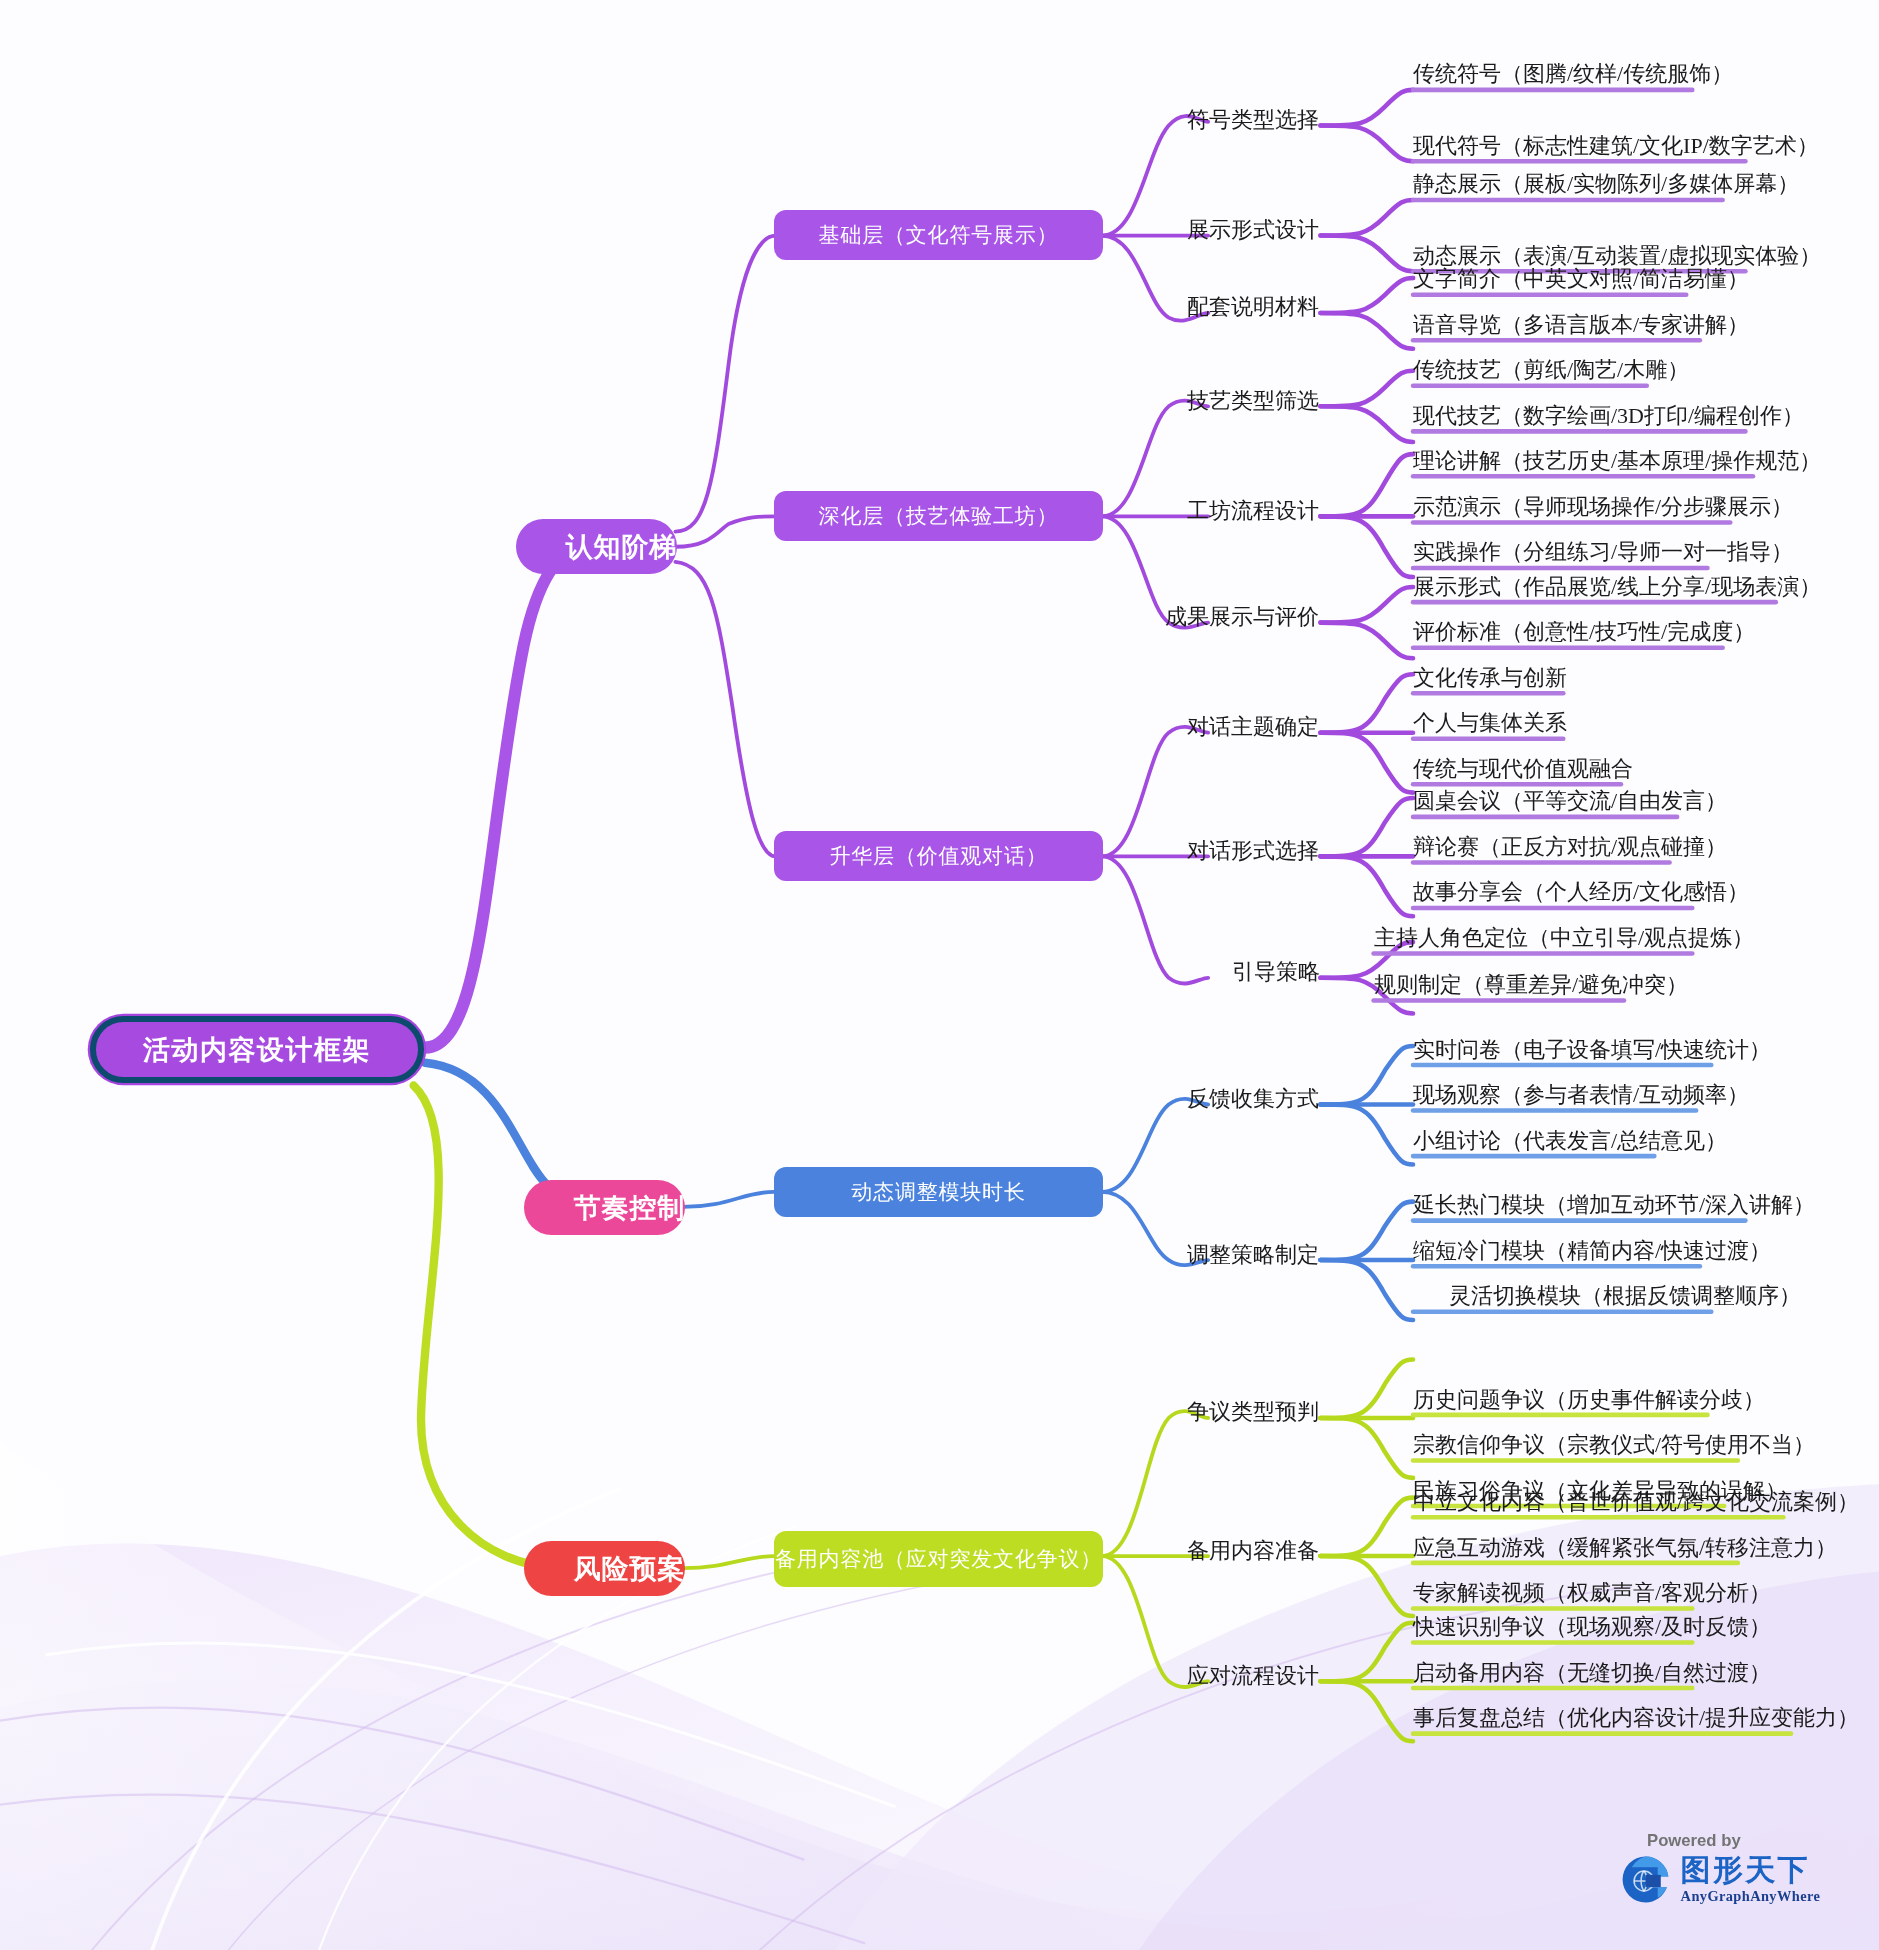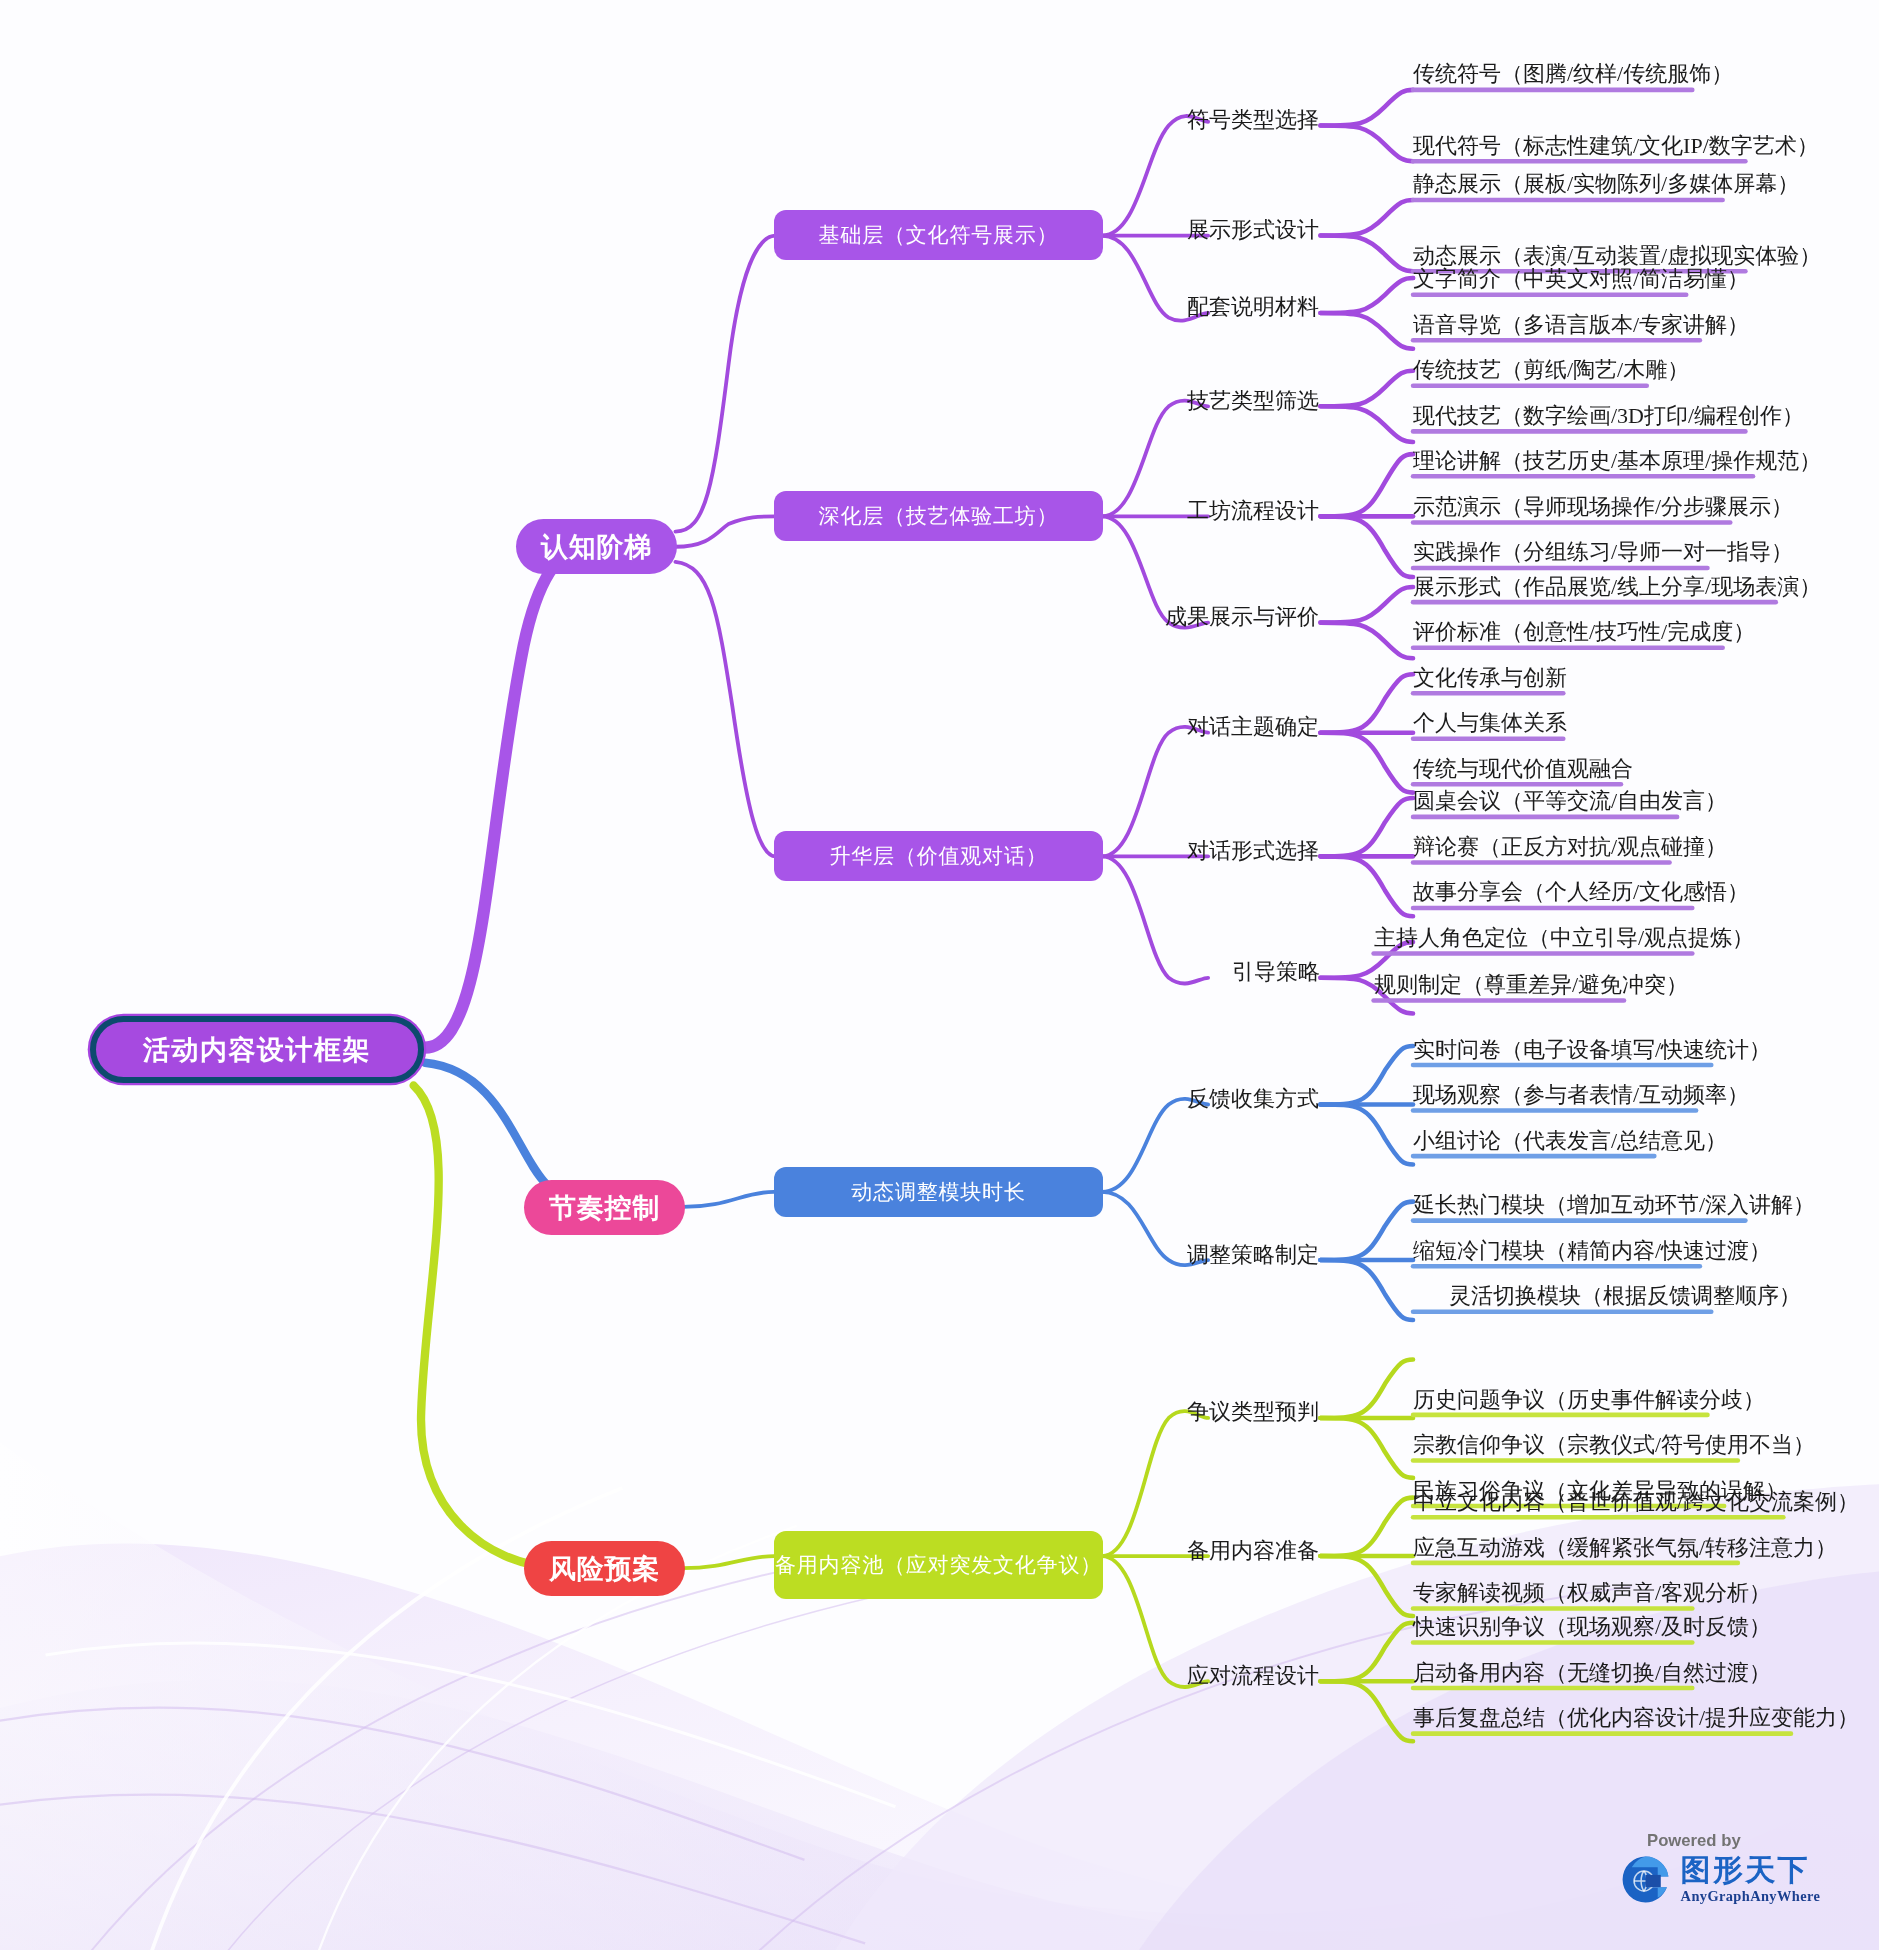--- a/index.html
+++ b/index.html
@@ -21,21 +21,21 @@
     position:absolute;
     display:flex; align-items:center; justify-content:center;
     color:#fff; white-space:nowrap;
     border-radius:758px;
   }
   .node.root {
     font-size:27px; font-weight:bold; letter-spacing:1.5px;
     border:6px solid #0c4a6e;
     box-shadow:0 0 0 2.3px #a644e0;
   }
-  .node.lvl1 { font-size:27px; font-weight:bold; border-radius:758px; letter-spacing:0.8px;}
+  .node.lvl1 { font-size:27px; font-weight:bold; border-radius:758px; letter-spacing:0.8px;justify-content:flex-end;}
   .node.lvl2 { font-size:21px; font-weight:normal; border-radius:12px; letter-spacing:0.8px;}
 
   .tlabel {
     position:absolute; white-space:nowrap;
     color:#1b1b1b; font-size:22px;
     font-family:"Liberation Serif","DejaVu Serif",serif;
   }
   .tlabel.lvl3 { text-align:right; }
   .tlabel.leaf { text-align:left; }
 
@@ -246,21 +246,21 @@
     </div>
     <div class="node lvl2" style="left:774px; top:491px; width:329px; height:50px; background:#a855e8;">
       <span>深化层（技艺体验工坊）</span>
     </div>
     <div class="node lvl2" style="left:774px; top:831px; width:329px; height:50px; background:#a855e8;">
       <span>升华层（价值观对话）</span>
     </div>
     <div class="node lvl2" style="left:774px; top:1167px; width:329px; height:50px; background:#4a82dd;">
       <span>动态调整模块时长</span>
     </div>
-    <div class="node lvl2" style="left:774px; top:1531px; width:329px; height:68px; background:#bcdd22;">
+    <div class="node lvl2" style="left:774px; top:1531px; width:329px; height:56px; background:#bcdd22;">
       <span>备用内容池（应对突发文化争议）</span>
     </div>
 
     <div class="tlabel lvl3" style="left:1178px; top:105px; width:141px; text-align:right;">
       <span>符号类型选择</span></div>
     <div class="tlabel lvl3" style="left:1178px; top:215px; width:141px; text-align:right;">
       <span>展示形式设计</span></div>
     <div class="tlabel lvl3" style="left:1178px; top:292px; width:141px; text-align:right;">
       <span>配套说明材料</span></div>
 

